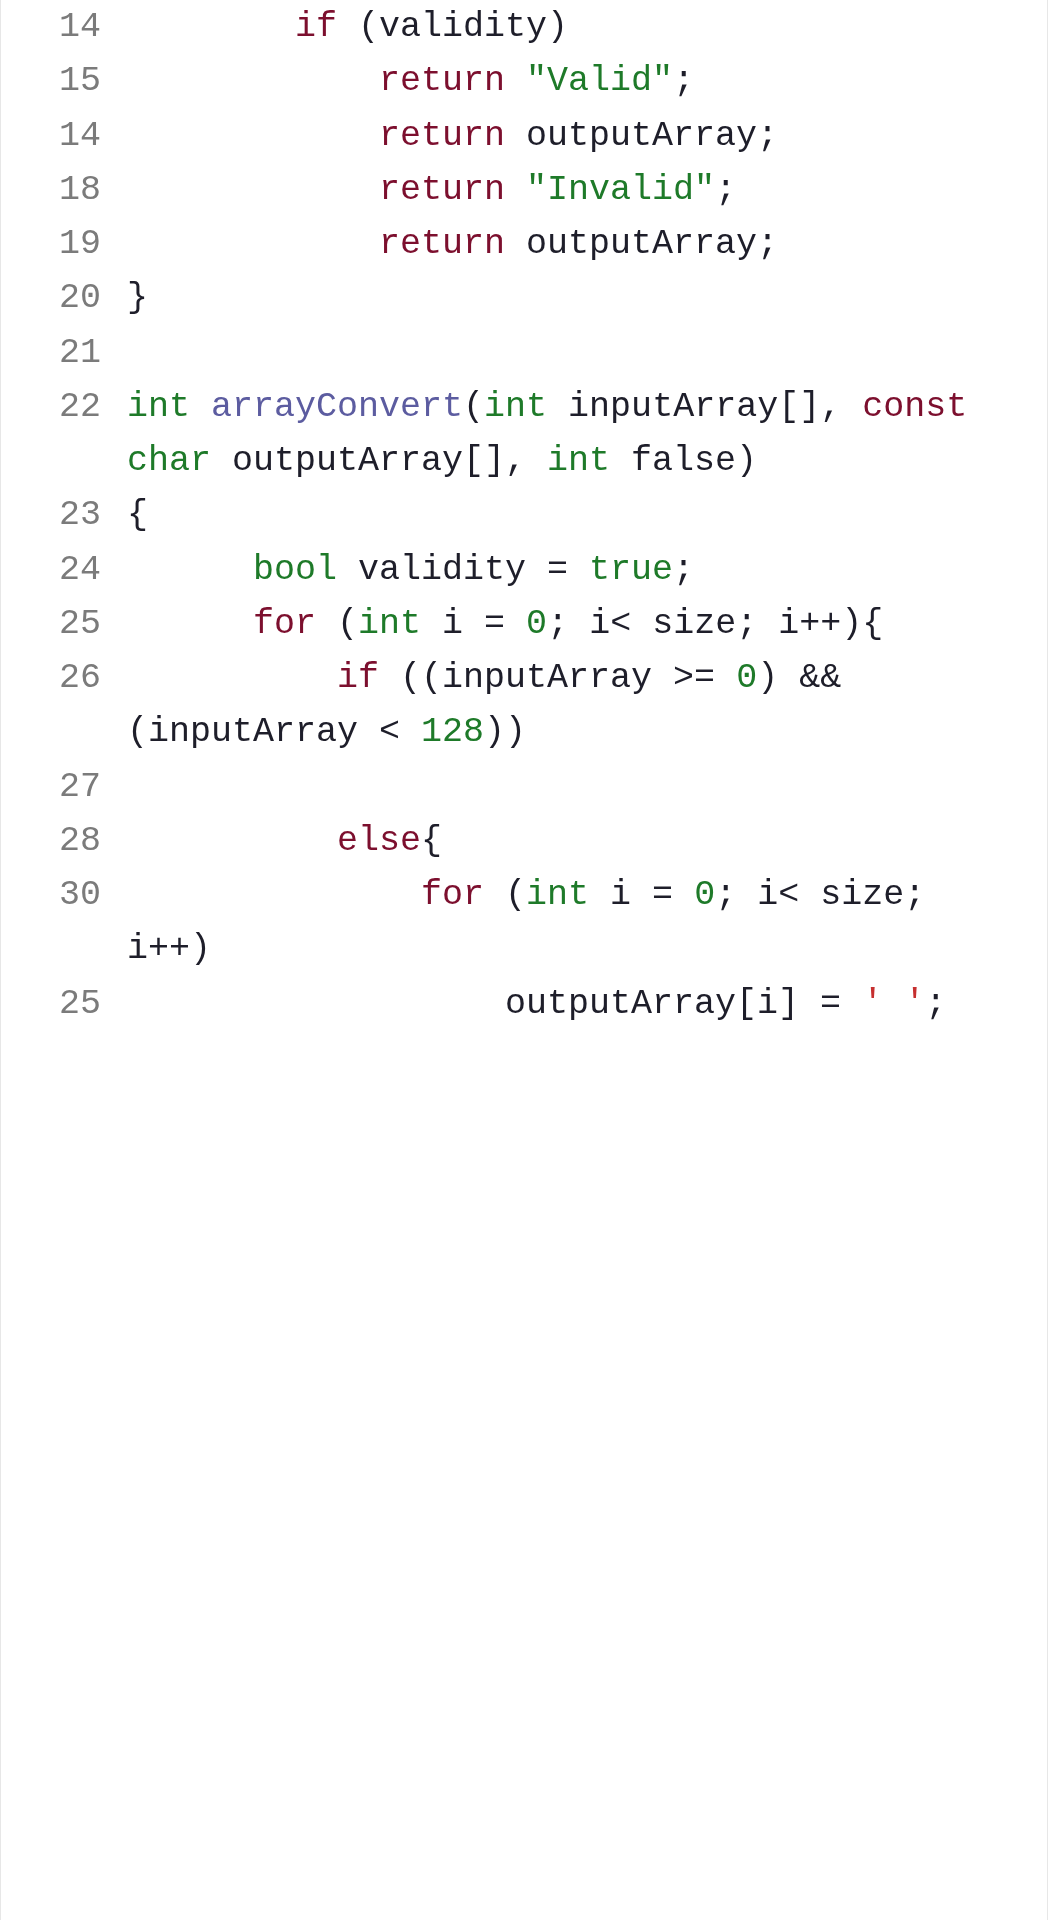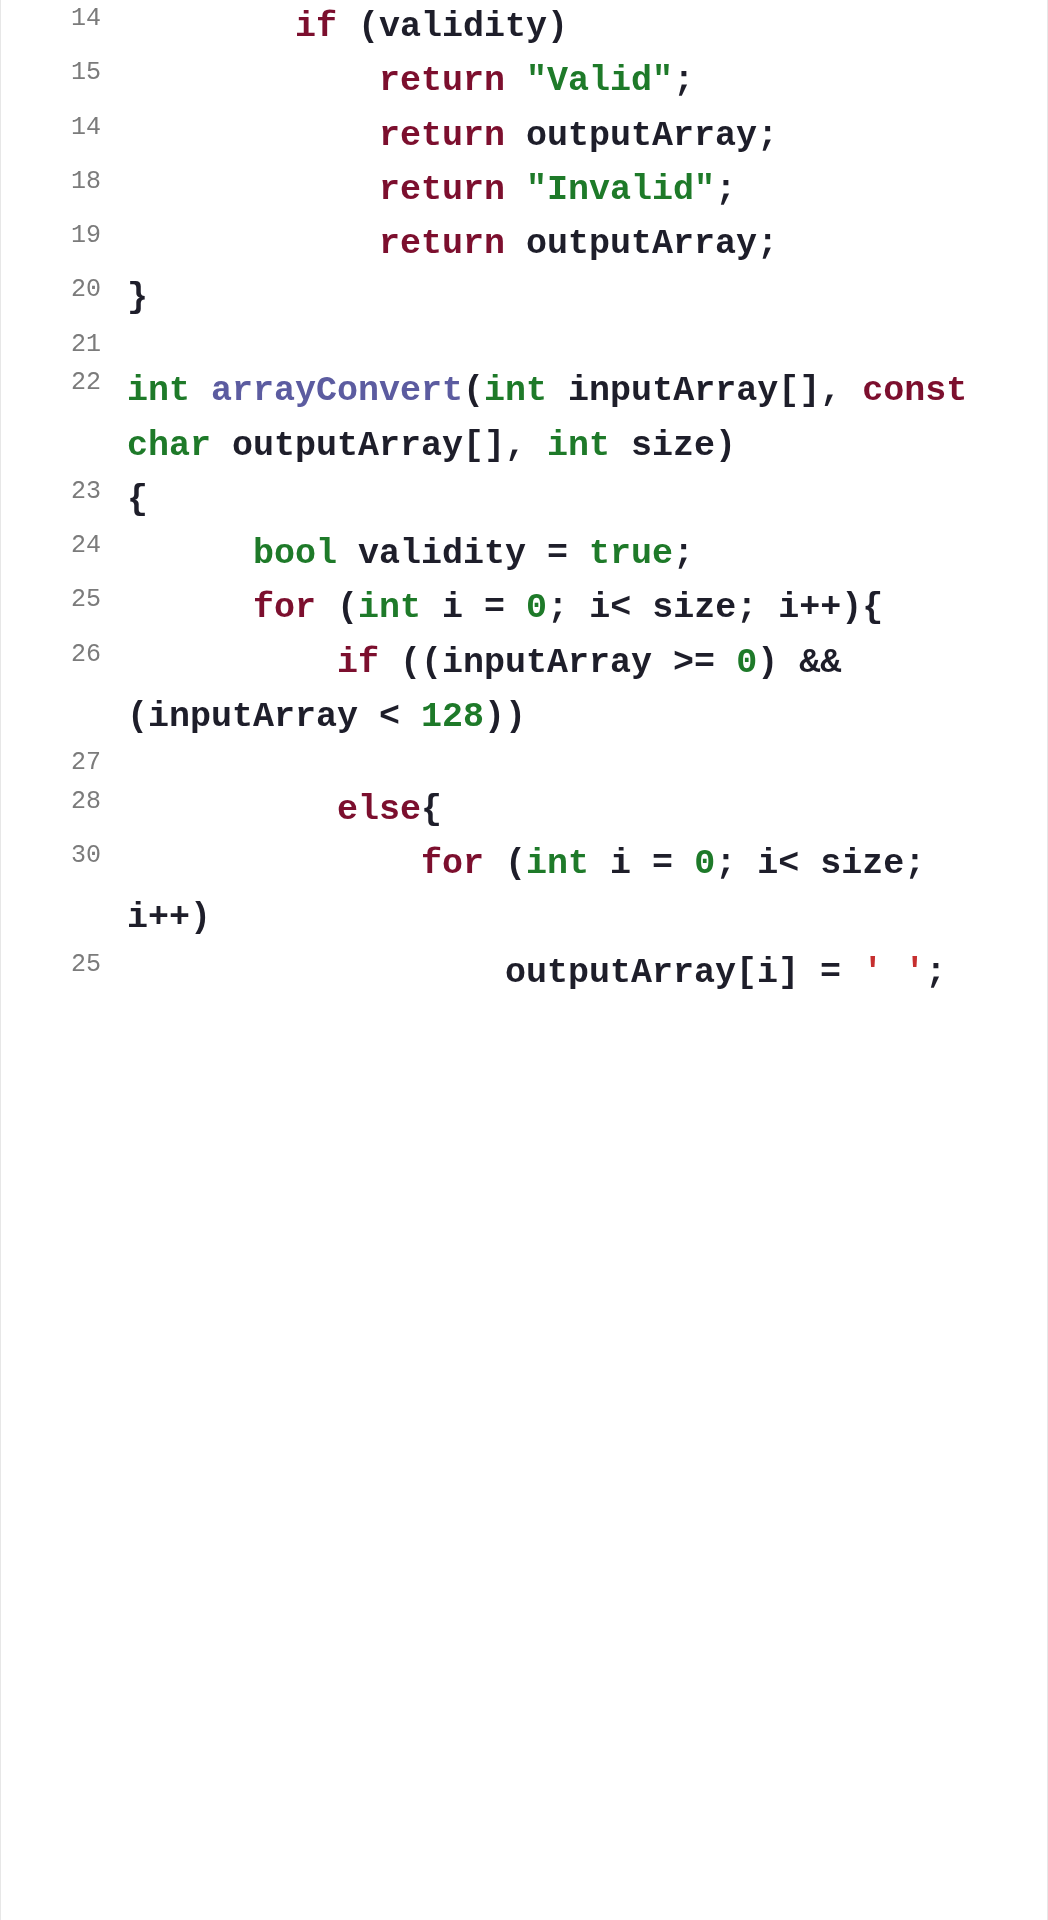--- a/index.html
+++ b/index.html
@@ -32,29 +32,28 @@
     min-height:1920px;
     padding:0 6px;
   }
   .row{display:flex;align-items:flex-start;}
   .ln{
     flex:0 0 120px;
     text-align:right;
     padding-right:26px;
     color:var(--ln);
     user-select:none;
-    font-size:25px;
+    font-size:35px;
   }
   .code{
     flex:1 1 auto;
     white-space:pre-wrap;
     word-break:break-word;
     padding-right:12px;
     font-variant-ligatures:none;
-    font-weight:bold;
   }
   .kw{color:var(--kw);}
   .str{color:var(--str);}
   .type{color:var(--type);}
   .func{color:var(--func);}
   .num{color:var(--num);}
   .lit{color:var(--lit);margin-top:8px;}
   .char{color:#c62f2f;}
 </style>
 </head>
@@ -85,21 +84,21 @@
       <div class="row">
         <div class="ln">20</div>
         <div class="code"><span>}</span></div>
       </div>
       <div class="row">
         <div class="ln">21</div>
         <div class="code"><span></span></div>
       </div>
       <div class="row">
         <div class="ln">22</div>
-        <div class="code"><span class="type">int</span><span> </span><span class="func">arrayConvert</span><span>(</span><span class="type">int</span><span> inputArray[], </span><span class="kw">const</span><span> </span><span class="type">char</span><span> outputArray[], </span><span class="type">int</span><span> size)</span></div>
+        <div class="code"><span class="type">int</span><span> </span><span class="func">arrayConvert</span><span>(</span><span class="type">int</span><span> inputArray[], </span><span class="kw">const</span><span> </span><span class="type">char</span><span> outputArray[], </span><span class="type">int</span><span> false)</span></div>
       </div>
       <div class="row">
         <div class="ln">23</div>
         <div class="code"><span>{</span></div>
       </div>
       <div class="row">
         <div class="ln">24</div>
         <div class="code"><span>      </span><span class="type">bool</span><span> validity = </span><span class="lit">true</span><span>;</span></div>
       </div>
       <div class="row">

